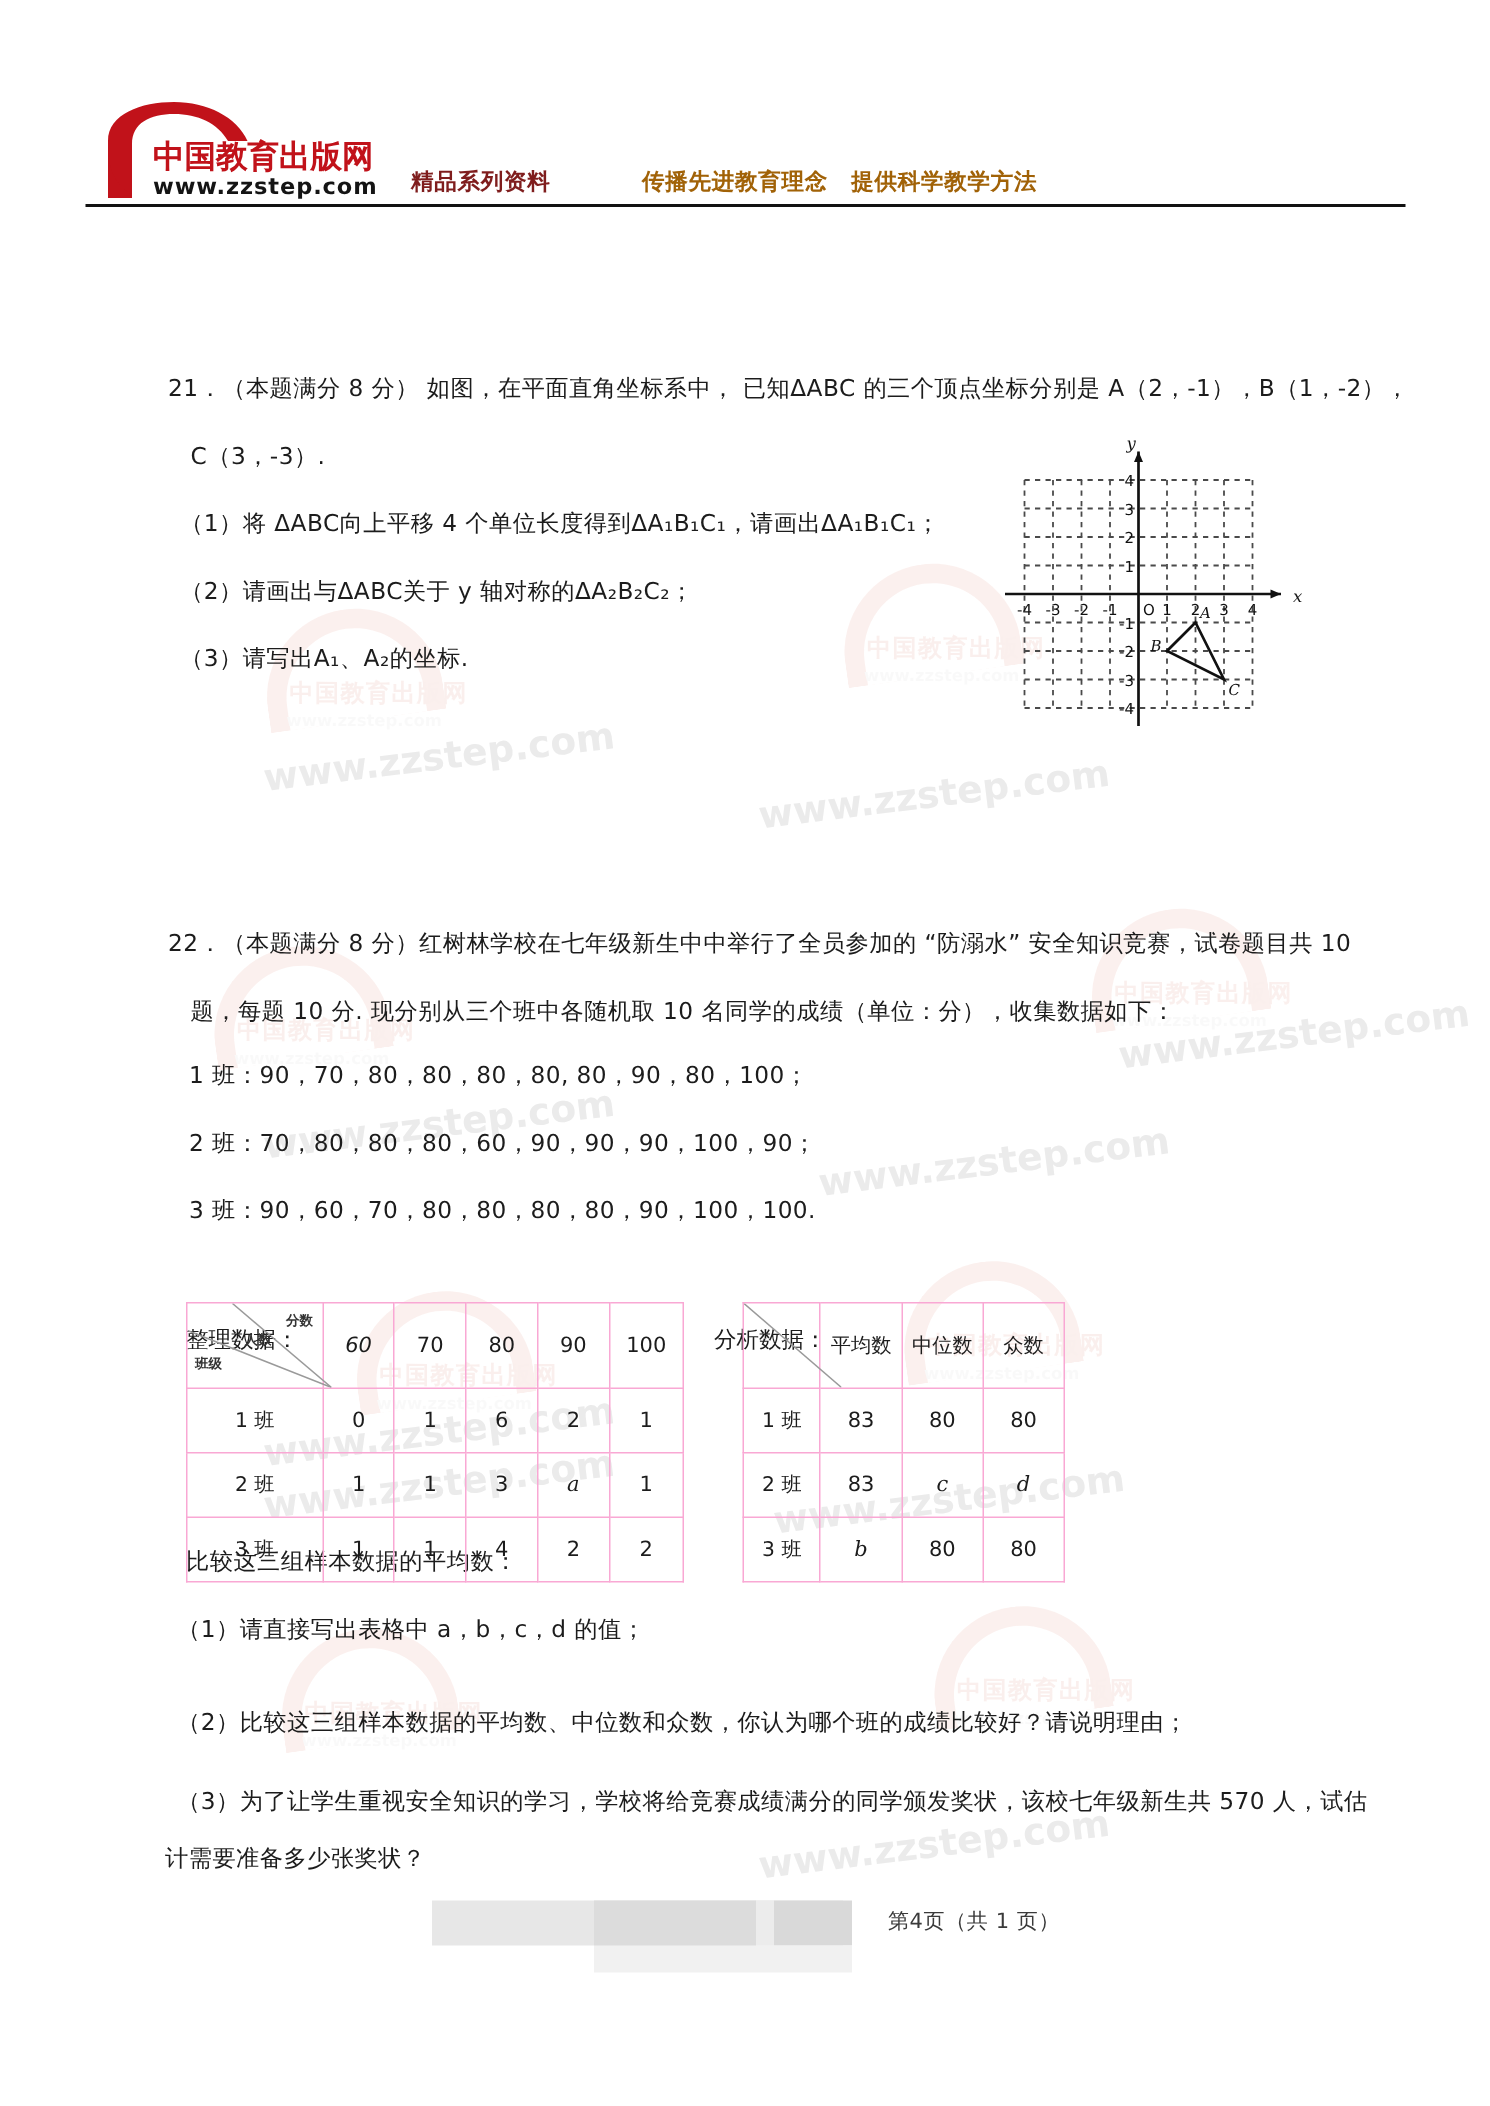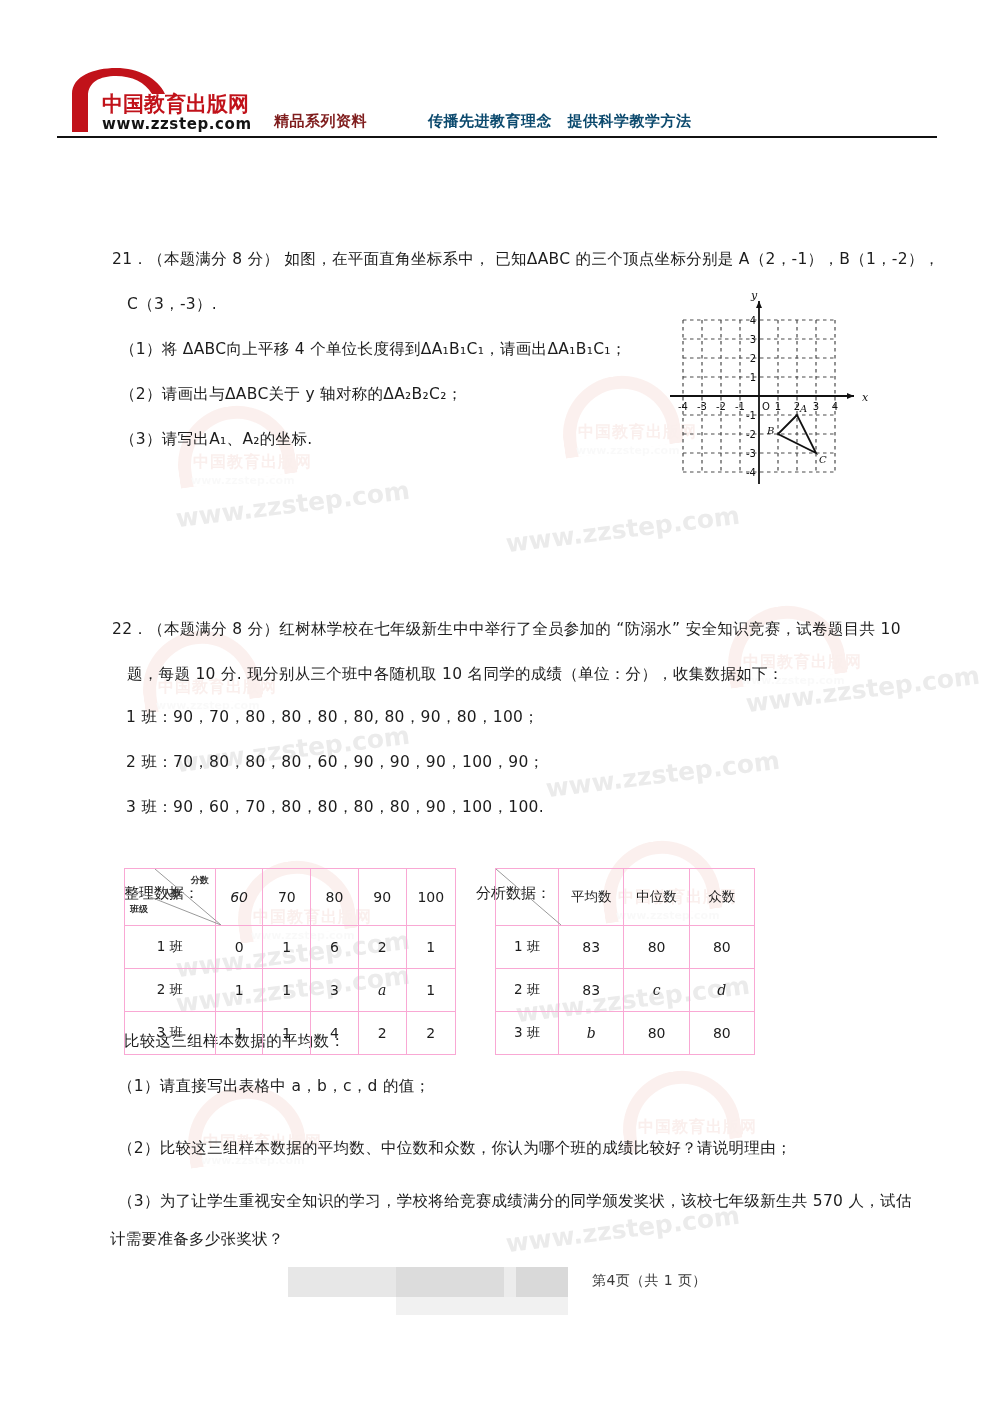--- a/index.html
+++ b/index.html
@@ -74,21 +74,21 @@
     font-size: 15px; font-weight: 700; color: #141414;
     letter-spacing: 0.6px; white-space: nowrap;
   }
   .hdr-slogan-red {
     position: absolute; left: 274px; top: 112px;
     font-size: 15px; font-weight: 700; color: #7f1d1d;
     letter-spacing: 0.5px; white-space: nowrap;
   }
   .hdr-slogan-black {
     position: absolute; left: 428px; top: 112px;
-    font-size: 15px; font-weight: 700; color: #0c4a6e;
+    font-size: 15px; font-weight: 700; color: #a16207;
     letter-spacing: 0.5px; white-space: nowrap;
   }
   .hdr-rule {
     position: absolute; left: 57px; top: 136px;
     width: 880px; height: 2px; background: #111111;
   }
 
   
   .content { position: absolute; inset: 0; z-index: 6; }
   .ln {
@@ -331,21 +331,21 @@
       <td>1</td>
       <td>4</td>
       <td>2</td>
       <td>2</td>
     </tr>
   </tbody>
     </table>
 
   <div class="tbl-cap" style="left:476px; top:843px;">分析数据：</div>
 
-  <table class="grid-tbl" style="left:495px; top:868px; width:260px;">
+  <table class="grid-tbl" style="left:495px; top:868px; width:215px;">
     <tbody>
         <tr>
       <td class="corner-cell" style="width:65px; height:56px;">
         <svg width="65" height="56" viewBox="0 0 65 56" style="position:absolute;left:0;top:0;">
           <line x1="0" y1="0" x2="65" y2="56" stroke="#9a9a9a" stroke-width="1"></line>
         </svg>
       </td>
       <td class="cn" style="width:65px;">平均数</td>
       <td class="cn" style="width:65px;">中位数</td>
       <td class="cn" style="width:65px;">众数</td>

